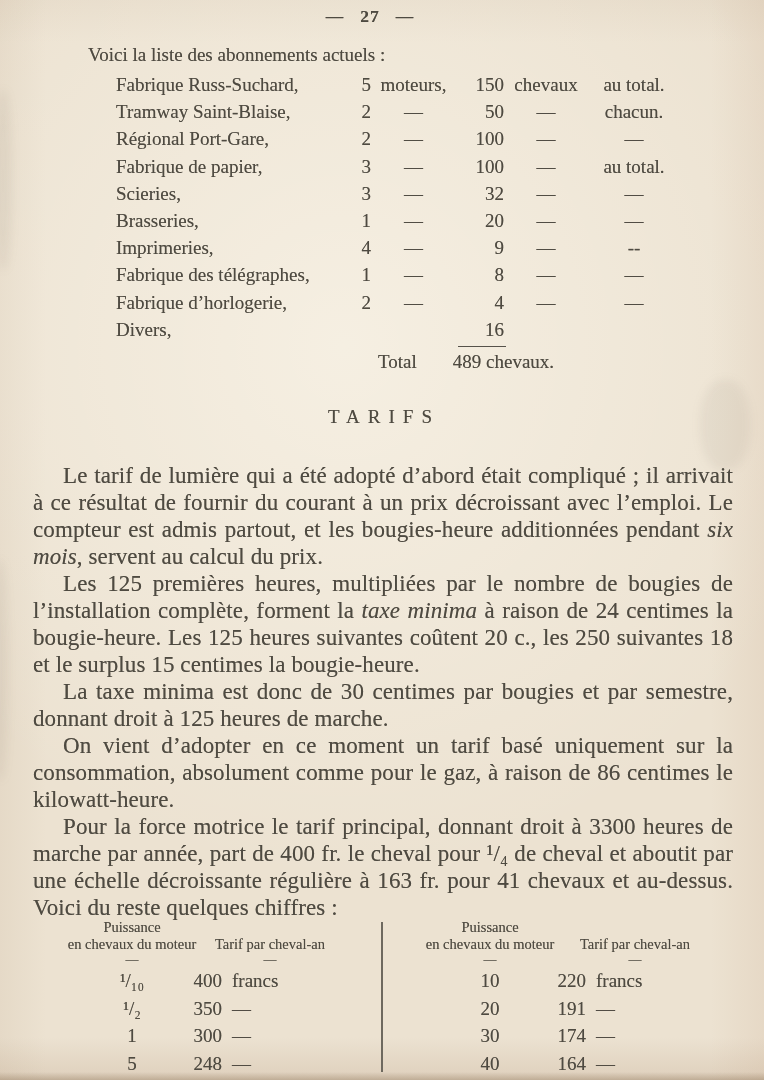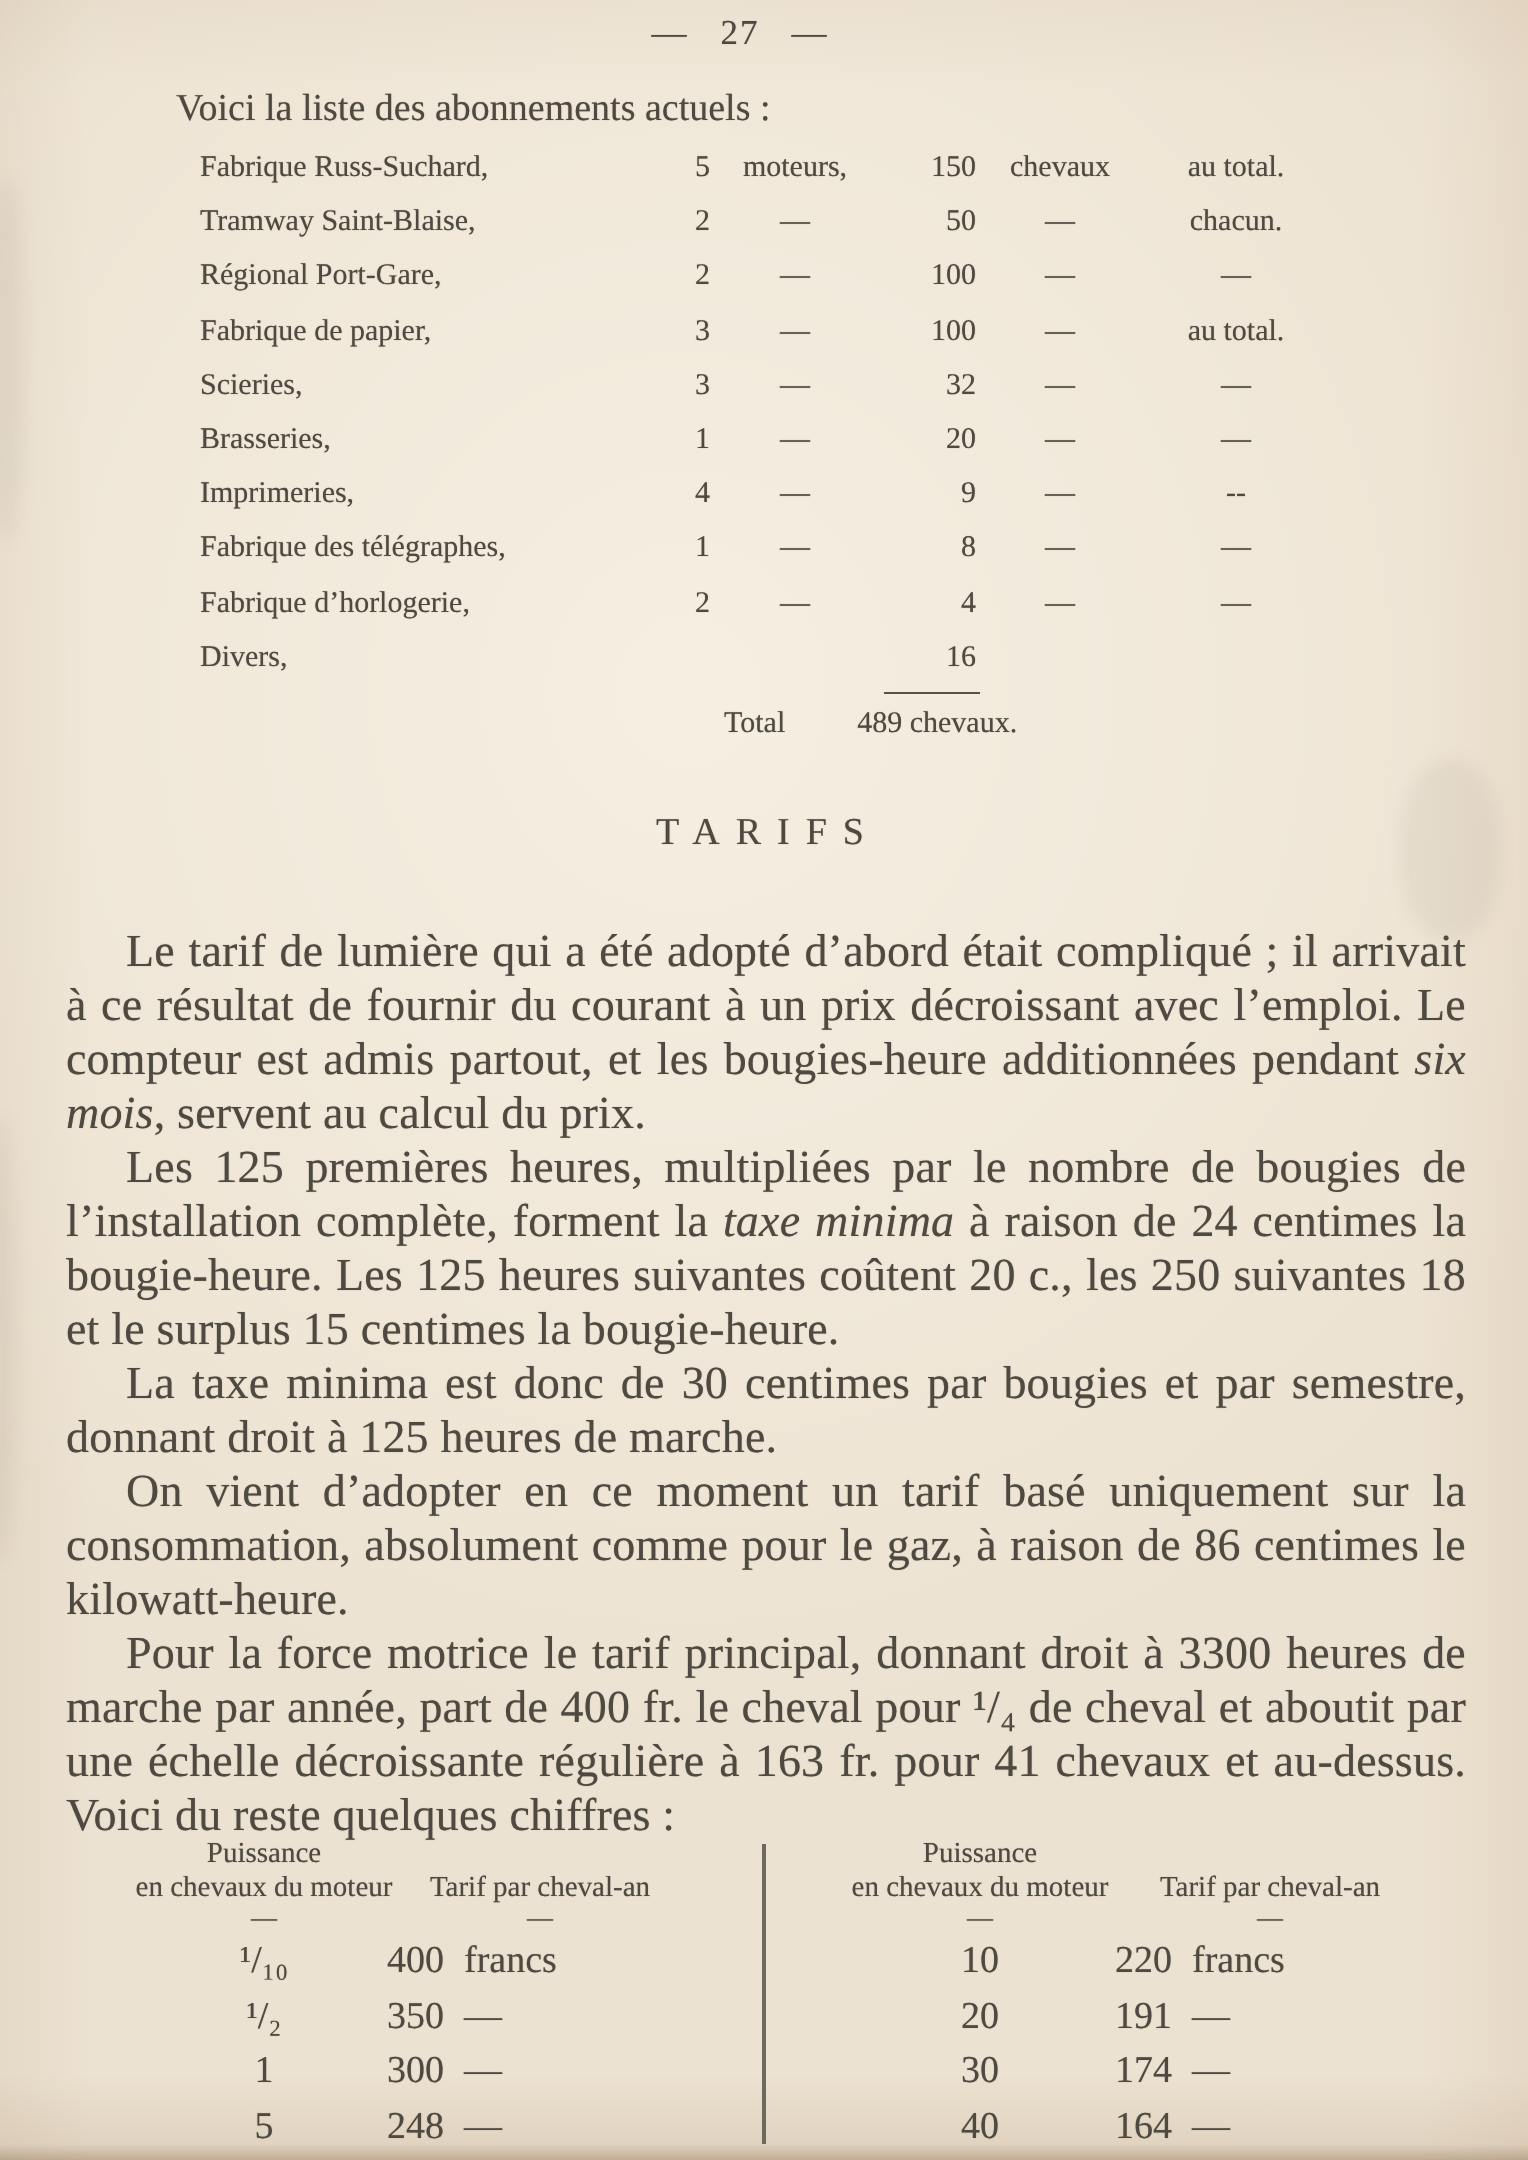--- a/index.html
+++ b/index.html
@@ -19,29 +19,29 @@
   .page::after {
     content:""; position:absolute; left:0; right:0; bottom:0; height:8px;
     background:linear-gradient(to bottom, rgba(120,92,62,0), rgba(120,92,62,0.30));
     pointer-events:none;
   }
   .smudge { position:absolute; background:rgba(118,104,84,0.08); filter:blur(4px); border-radius:45%; }
 
   
   .pageno {
     position:absolute; top:6px; left:0; width:740px;
-    text-align:center; font-size:17.5px; letter-spacing:1px;
+    text-align:center; font-size:17.5px; letter-spacing:1px;font-weight:bold;
   }
   .pageno .num { margin:0 16px; }
 
   
   .intro { position:absolute; top:44px; left:88px; font-size:19px; margin:0; }
 
   
-  .abo { position:absolute; top:71px; left:100px; font-size:15px;font-family:Liberation Serif, serif; }
+  .abo { position:absolute; top:71px; left:116px; font-size:19px;font-family:Liberation Serif, serif; }
   .abo-row {
     display:grid;
     grid-template-columns:233px 22px 85px 48px 84px 92px;
     line-height:27.2px; height:27.2px; white-space:nowrap;
   }
   .abo-row .c-name { text-align:left; }
   .abo-row .c-n    { text-align:right; }
   .abo-row .c-m    { text-align:center; }
   .abo-row .c-c    { text-align:right; }
   .abo-row .c-d    { text-align:center; }

